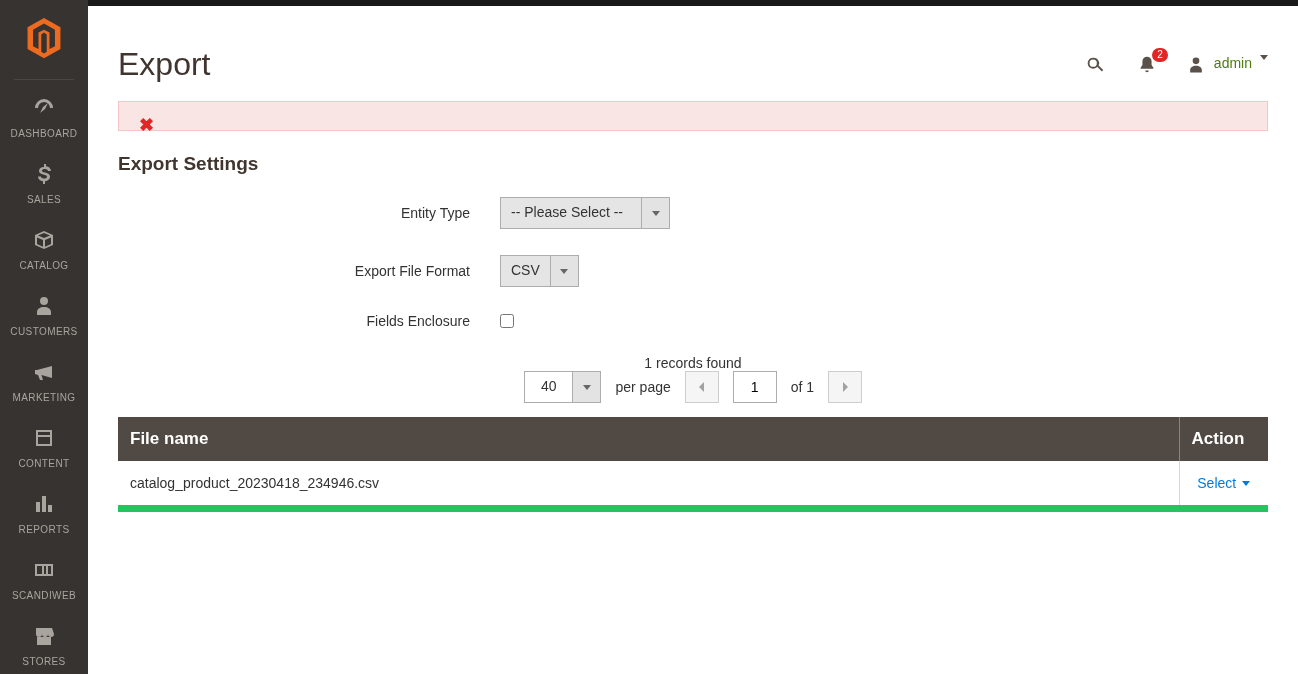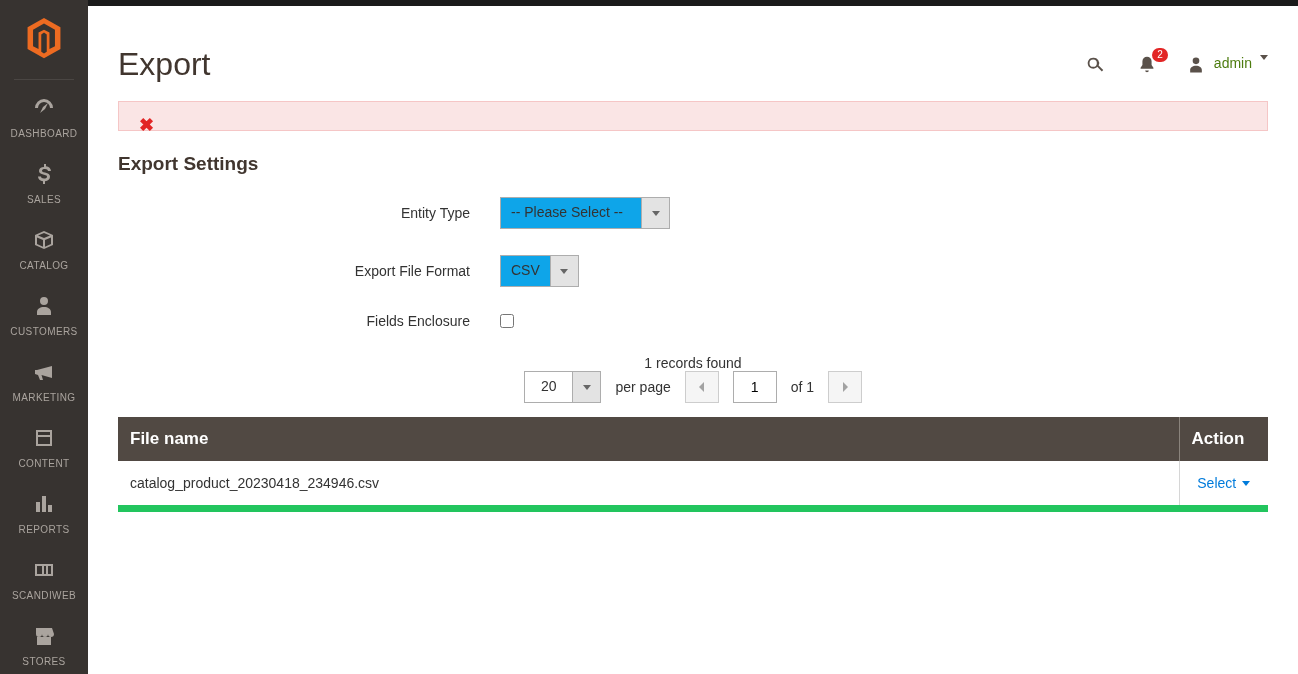--- a/index.html
+++ b/index.html
@@ -38,21 +38,21 @@
 
 .msg-error { background: #fae5e5; border: 1px solid #f5c6c6; padding: 14px 20px 14px 56px; position: relative; color: #333; margin-bottom: 22px; }
 .msg-error .x { position: absolute; left: 20px; top: 12px; color: #e22626; font-size: 18px; font-weight: bold; }
 
 
 .section-title { font-size: 19px; font-weight: 600; color: #41362f; margin-bottom: 22px; }
 
 
 .form-row { display: flex; align-items: center; margin-bottom: 26px; }
 .form-row .flabel { width: 382px; text-align: right; padding-right: 30px; color: #333; font-size: 14px; }
-.sel { display: inline-flex; border: 1px solid #adadad; background: #0ea5e9; height: 32px; cursor: pointer; }
+.sel { display: inline-flex; border: 1px solid #adadad; background: #e5e5e5; height: 32px; cursor: pointer; }
 .sel .sel-text { padding: 6px 10px; min-width: 140px; }
 .sel .sel-caret { width: 28px; background: #e3e3e3; border-left: 1px solid #adadad; display:flex;align-items:center;justify-content:center; }
 .sel .sel-caret span { width:0;height:0;border-left:4px solid transparent;border-right:4px solid transparent;border-top:5px solid #666; }
 .sel.small .sel-text { min-width: 44px; }
 input[type=checkbox]{ width:14px; height:14px; }
 
 
 .grid-toolbar { display:flex; align-items:center; justify-content:space-between; margin: 24px 0 14px 0; flex-direction: column; }
 .records { color:#333; }
 .pager { display:flex; align-items:center; gap:14px; }
@@ -200,21 +200,21 @@
 
       <div class="form-row">
         <div class="flabel">Fields Enclosure</div>
         <input type="checkbox" style="">
       </div>
 
       <div class="grid-toolbar">
         <div class="records">1 records found</div>
         <div class="pager">
           <div class="pg-sel">
-            <span class="pg-text">20</span>
+            <span class="pg-text">40</span>
             <span class="pg-caret">
                 <span></span>
               </span>
           </div>
           <span>per page</span>
           <span class="pg-btn">
             <svg viewBox="0 0 10 12">
                 <path d="M7 1L2 6l5 5z"></path>
               </svg>
           </span>

